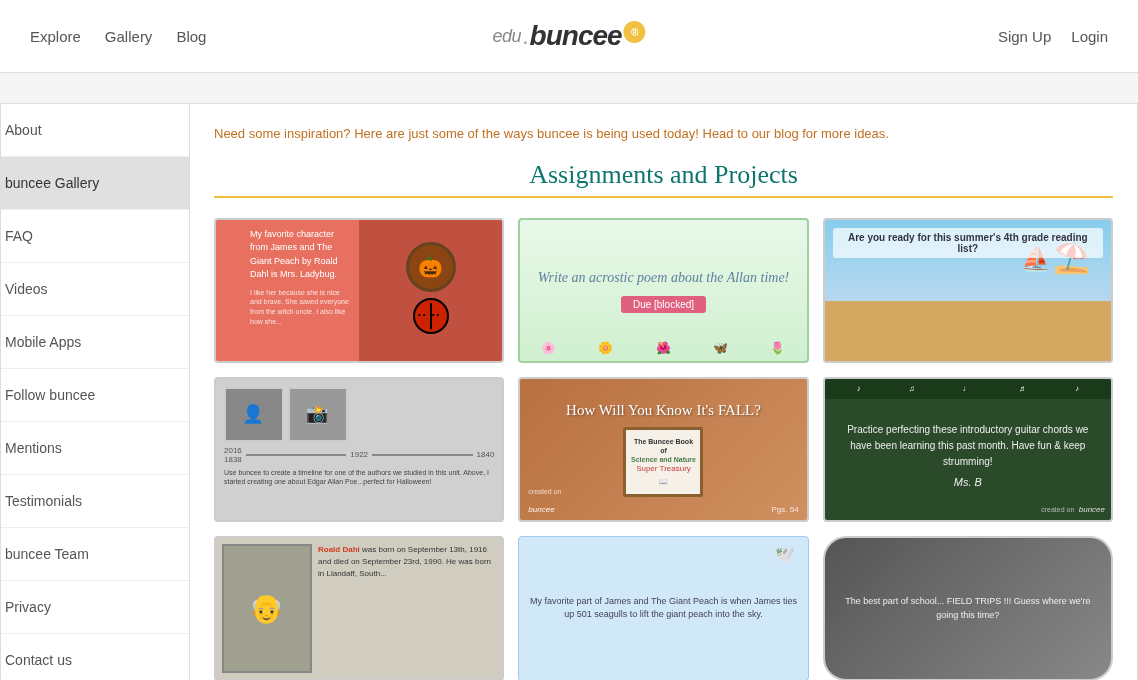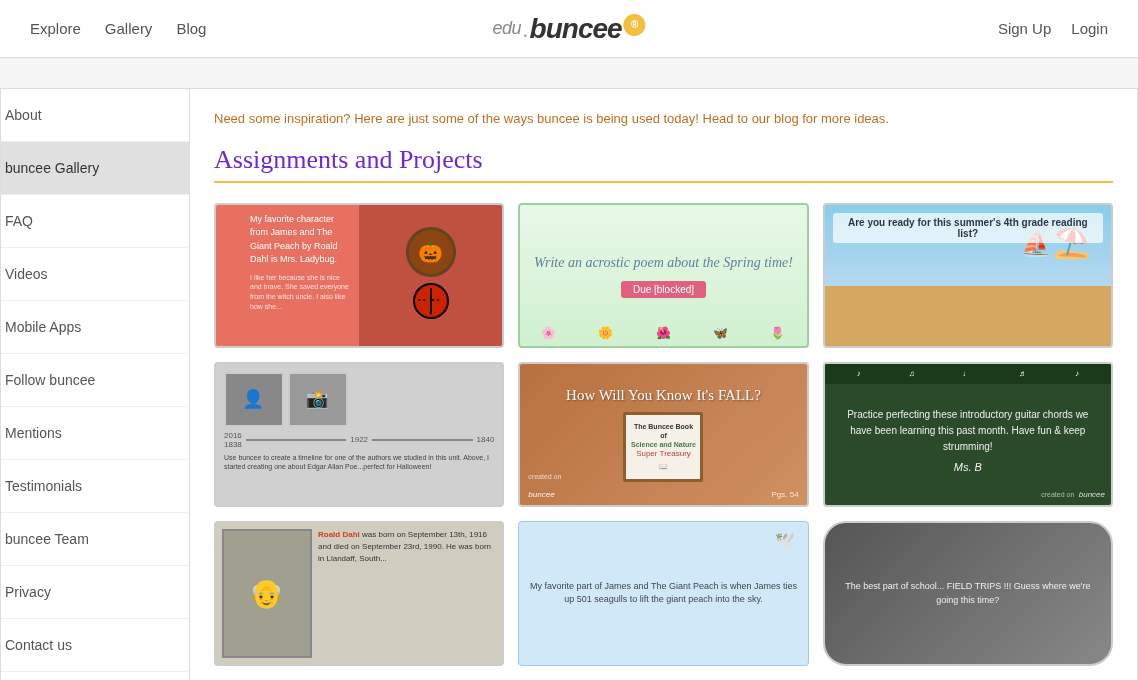--- a/index.html
+++ b/index.html
@@ -5,21 +5,21 @@
     * { box-sizing: border-box; margin: 0; padding: 0; }
     body { font-family: Arial, Helvetica, sans-serif; background: #f5f5f5; color: #333; }
 
     
     .top-nav {
       background: #fff;
       border-bottom: 1px solid #ddd;
       display: flex;
       align-items: center;
       padding: 0 30px;
-      height: 58px;
+      height: 73px;
       position: relative;
     }
     .top-nav-left { display: flex; gap: 24px; align-items: center; }
     .top-nav-left a {
       text-decoration: none;
       color: #555;
       font-size: 15px;
       cursor: pointer;
     }
     .top-nav-logo {
@@ -107,22 +107,23 @@
     }
 
     .inspiration-text {
       font-size: 13px;
       color: #c07020;
       margin-bottom: 16px;
       line-height: 1.5;
     }
 
     .section-title {
+      text-align: center;
       font-size: 26px;
-      color: #6d28d9;
+      color: #0f766e;
       font-weight: normal;
       font-family: Georgia, serif;
       margin-bottom: 6px;
     }
     .section-divider {
       border: none;
       border-top: 2px solid #f0c040;
       margin: 0 auto 20px;
       width: 100%;
     }
@@ -282,21 +283,21 @@
               <span style="font-size:20px;">🎃</span>
             </div>
             <div class="ladybug" style="margin-top:6px;"></div>
           </div>
         </div>
       </div>
 
       <div class="gallery-card card-2">
         <div style="height:100%;display:flex;flex-direction:column;align-items:center;justify-content:center;padding:10px;position:relative;">
           <div style="font-family:Georgia,serif;font-style:italic;font-size:14px;color:#6080a0;text-align:center;line-height:1.5;">
-            Write an acrostic poem about the Spring time!
+            Write an acrostic poem about the Allan time!
           </div>
           <div style="margin-top:8px;background:#e06080;color:#fff;padding:3px 12px;font-size:10px;border-radius:3px;">
             Due [blocked]
           </div>
           <div style="position:absolute;bottom:6px;left:0;right:0;display:flex;justify-content:space-around;font-size:12px;">
             <span>🌸</span>
               <span>🌼</span>
               <span>🌺</span>
               <span>🦋</span>
               <span>🌷</span>

